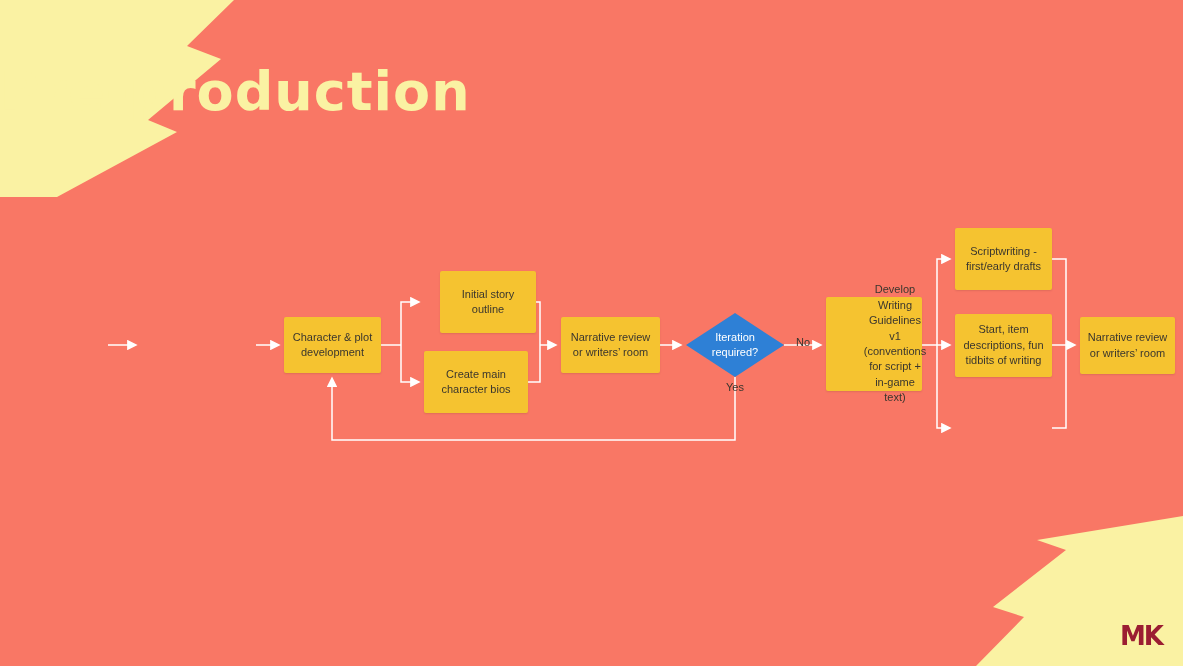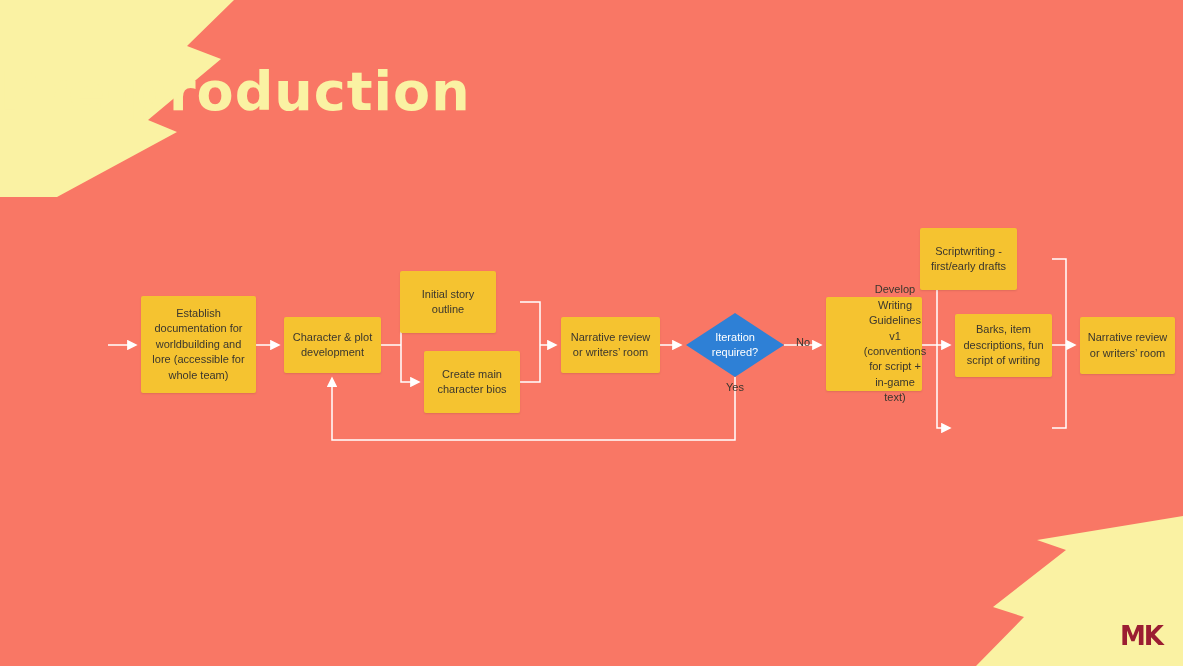--- a/index.html
+++ b/index.html
@@ -124,40 +124,39 @@
       <path class="connector" d="M1052 259 H1066 V345"></path>
       <path class="connector" d="M1052 428 H1066 V345"></path>
       <path class="connector" d="M1052 345 H1066"></path>
       <path class="connector" d="M1066 345 H1074" marker-end="url(#arrow)"></path>
     </g>
   </svg>
 
   <div class="page-title">Pre-production</div>
 
 
-  <div class="node yellow" style="left:141px; top:296px; width:115px; height:97px;">Establish documentation for worldbuilding and lore (accessible for whole team)</div>
 
   <div class="node yellow" style="left:284px; top:317px; width:97px; height:56px;">Character &amp; plot development</div>
 
-  <div class="node yellow" style="left:400px; top:271px; width:96px; height:62px;">Initial story outline</div>
+  <div class="node yellow" style="left:440px; top:271px; width:96px; height:62px;">Initial story outline</div>
 
-  <div class="node yellow" style="left:424px; top:351px; width:96px; height:62px;">Create main character bios</div>
+  <div class="node yellow" style="left:424px; top:351px; width:104px; height:62px;">Create main character bios</div>
 
   <div class="node yellow" style="left:561px; top:317px; width:99px; height:56px;">Narrative review or writers’ room</div>
 
   <div class="node diamond" style="left:686px; top:313px; width:98px; height:64px;">Iteration required?</div>
 
   <div class="edge-label" style="left:796px; top:336px;">No</div>
 
   <div class="edge-label" style="left:726px; top:381px;">Yes</div>
 
   <div class="node yellow" style="left:826px; top:297px; width:96px; height:94px;padding-left:48px;">Develop Writing Guidelines v1 (conventions for script + in-game text)</div>
 
-  <div class="node yellow" style="left:920px; top:228px; width:97px; height:62px;">Scriptwriting - first/early drafts</div>
+  <div class="node yellow" style="left:955px; top:228px; width:97px; height:62px;">Scriptwriting - first/early drafts</div>
 
-  <div class="node yellow" style="left:955px; top:314px; width:97px; height:63px;">Barks, item descriptions, fun script of writing</div>
+  <div class="node yellow" style="left:955px; top:314px; width:97px; height:63px;">Start, item descriptions, fun tidbits of writing</div>
 
 
   <div class="node yellow" style="left:1080px; top:317px; width:95px; height:57px;">Narrative review or writers’ room</div>
 
   <div class="logo">MK</div>
 
 </div>
 
 </body></html>

